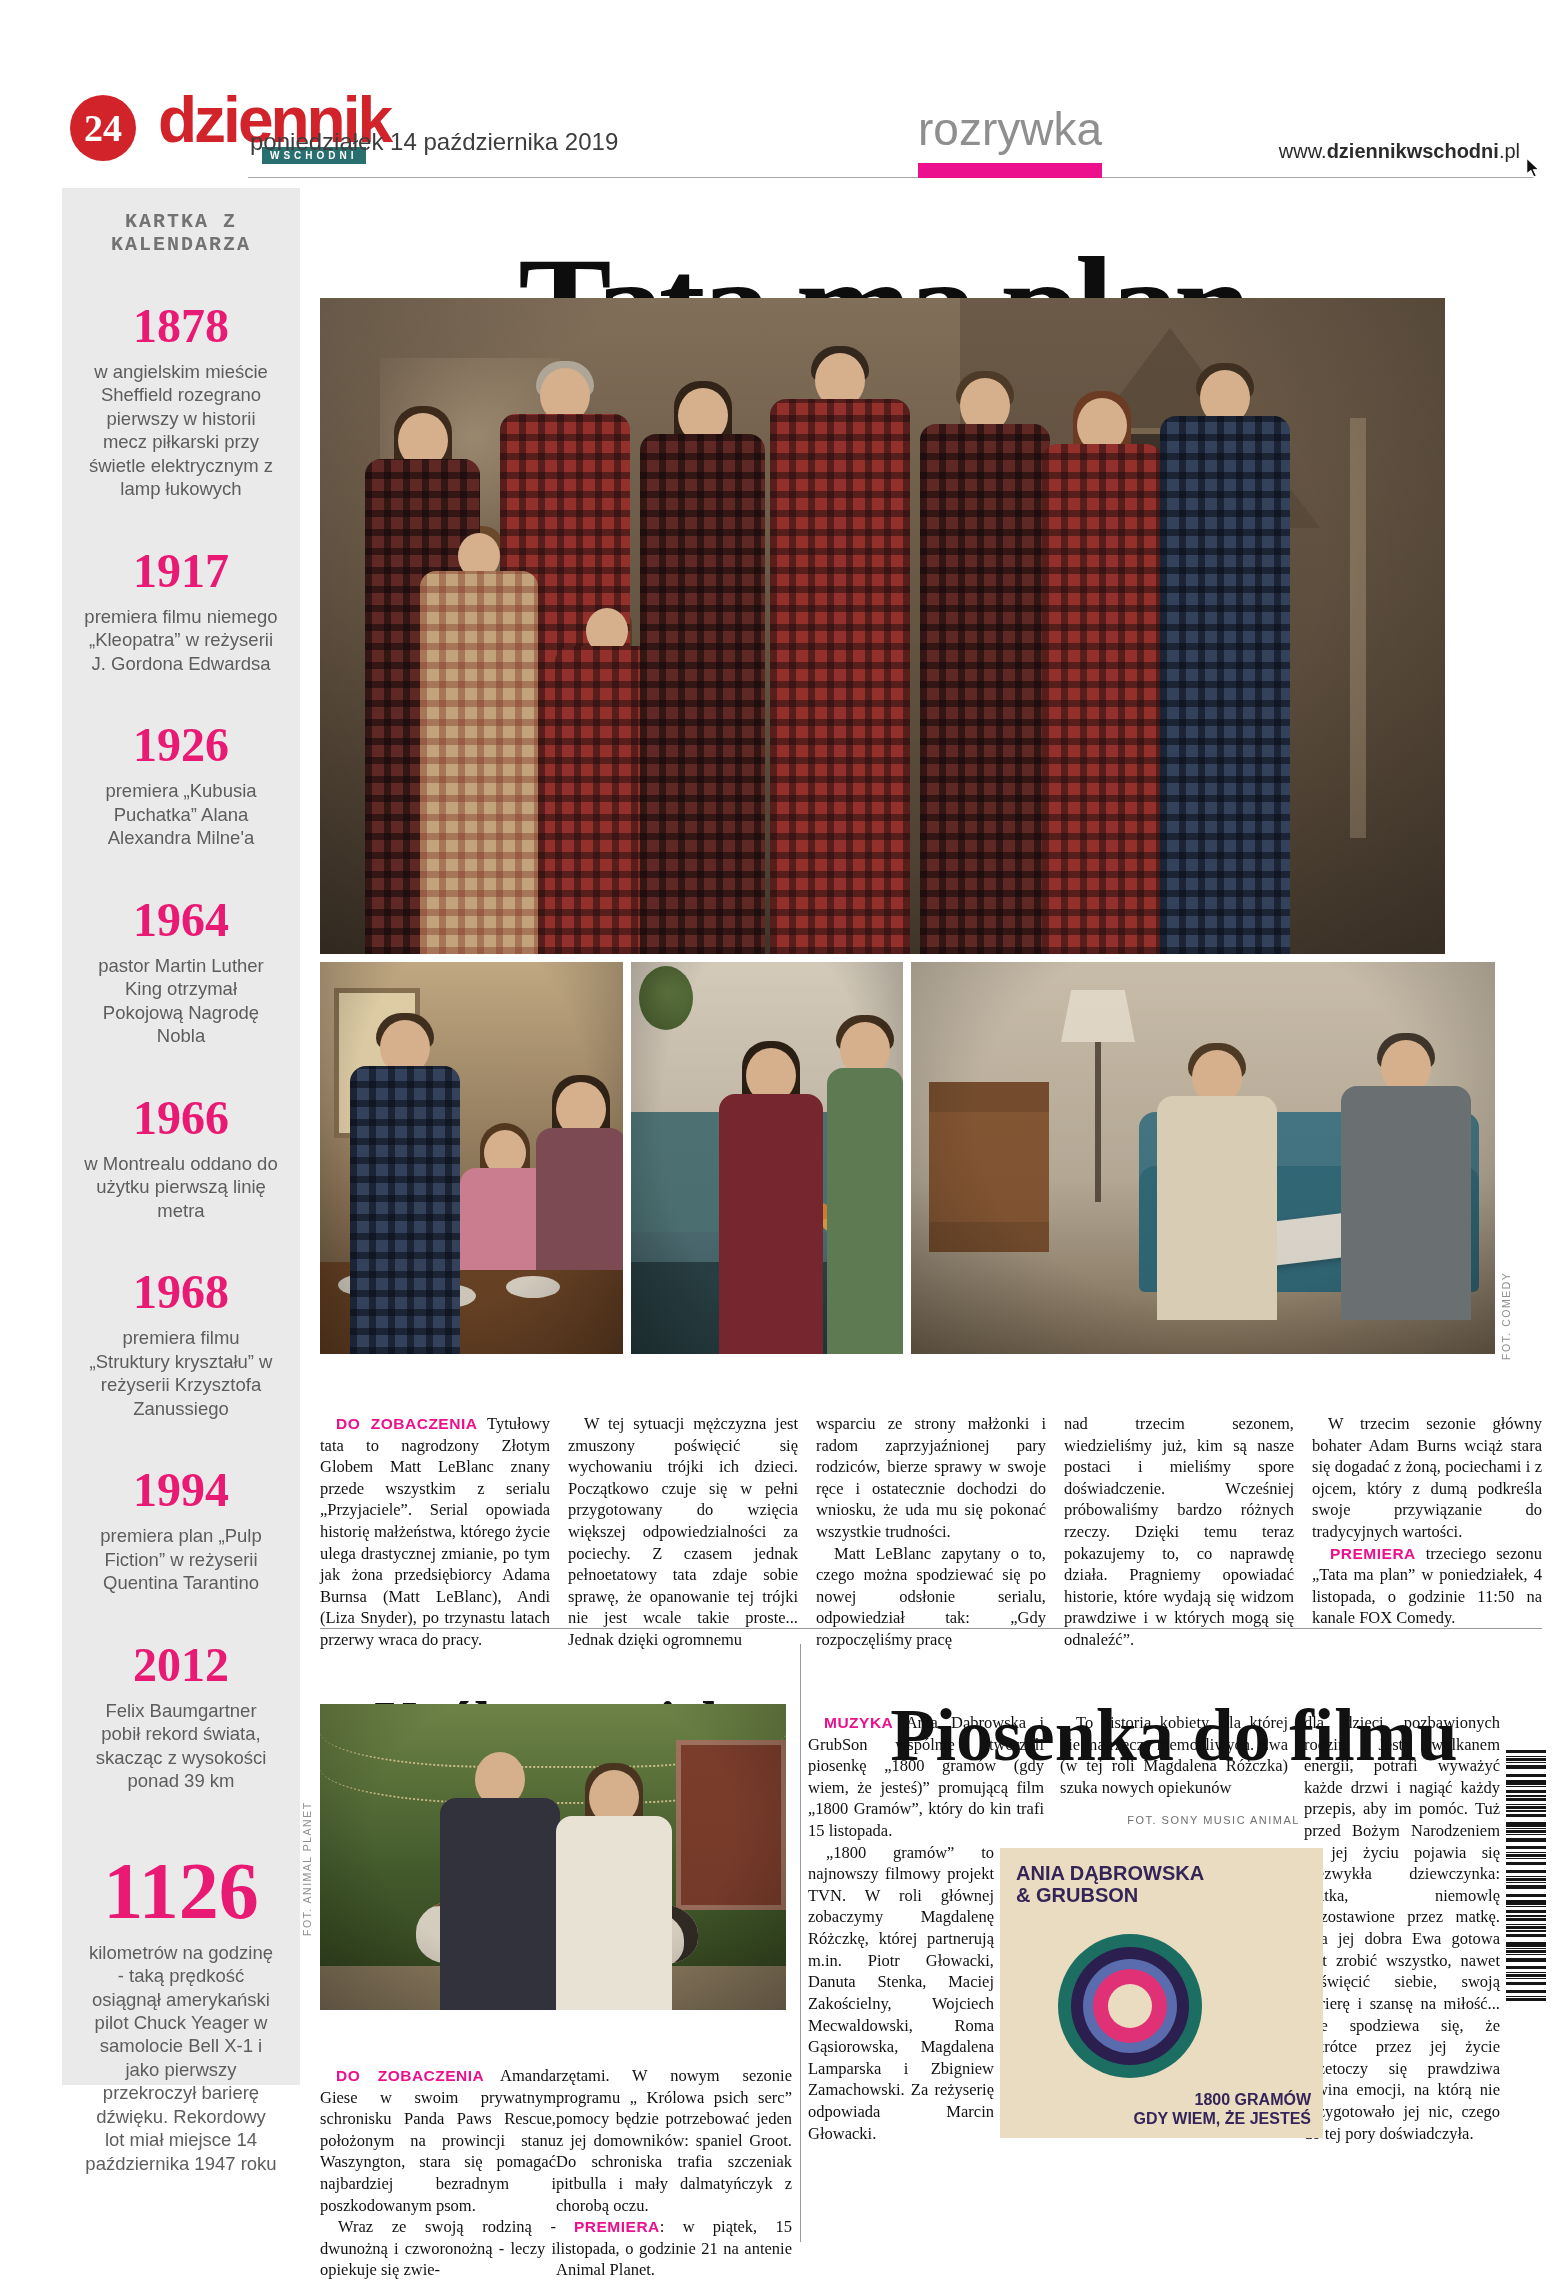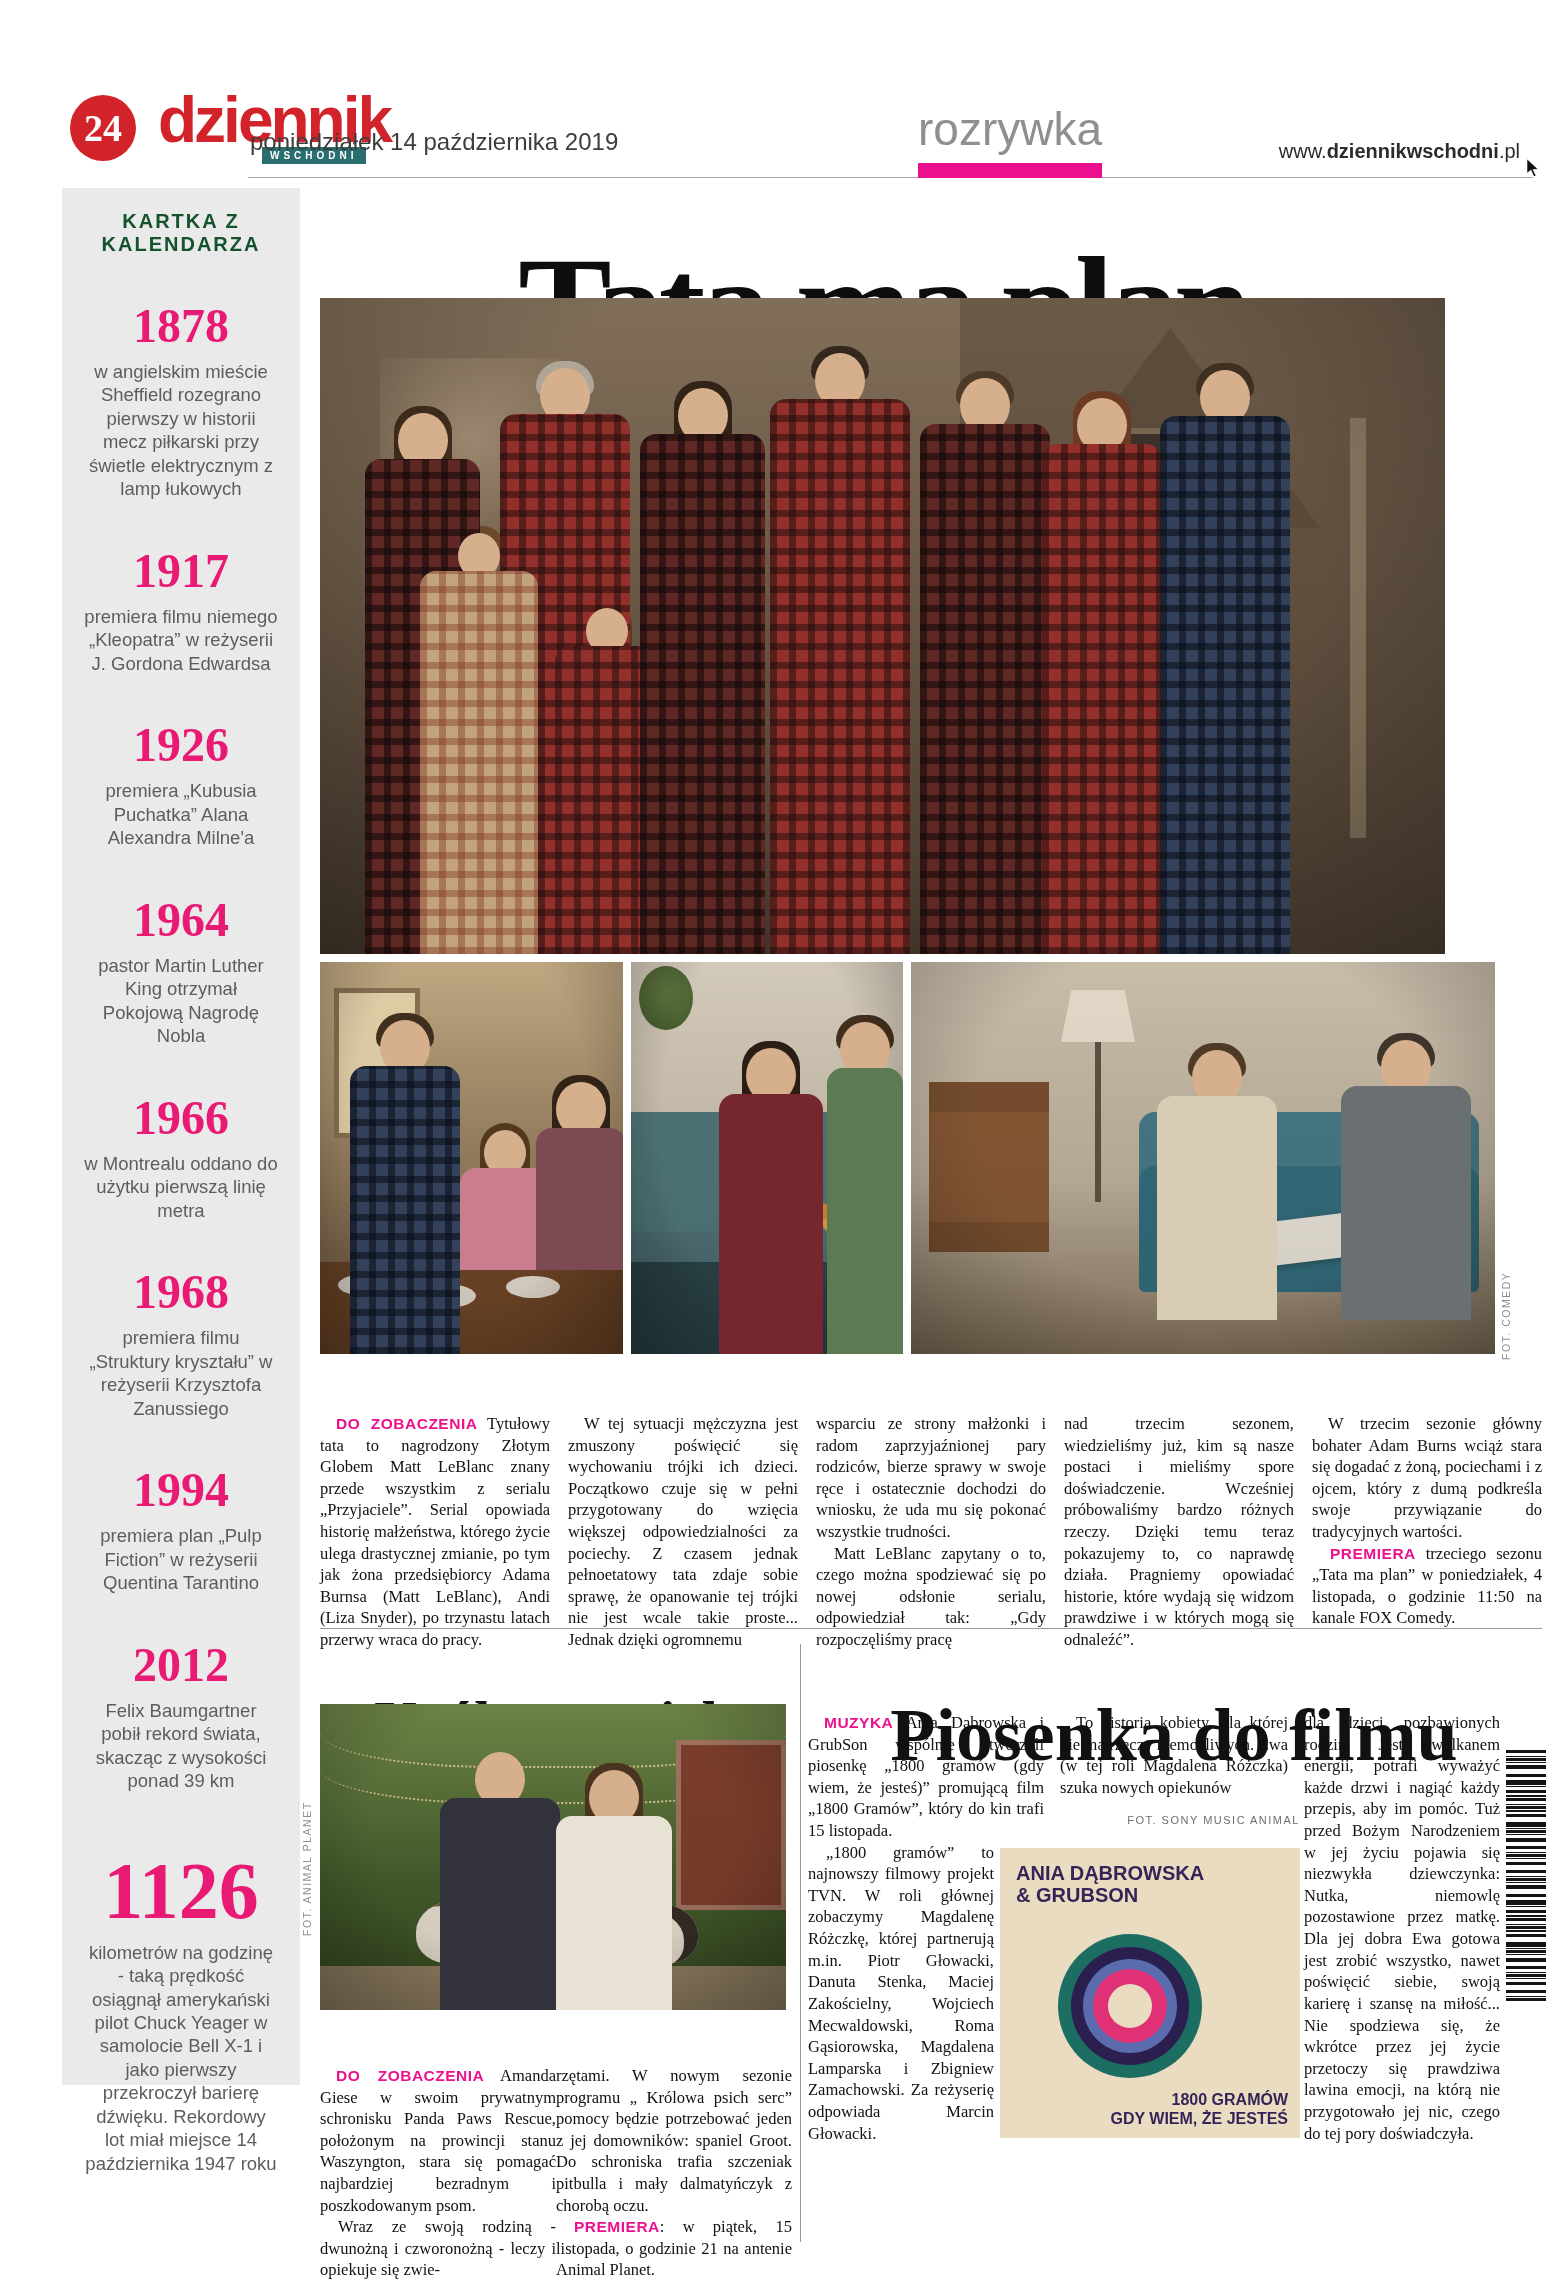--- a/index.html
+++ b/index.html
@@ -20,22 +20,22 @@
                  font-family:"Liberation Sans",sans-serif;font-size:46px;color:#8f8f8f;}
   .section-bar{position:absolute;left:918px;top:163px;width:184px;height:15px;background:#ec108e;z-index:2;}
   .site{position:absolute;left:1140px;top:140px;width:380px;text-align:right;
         font-family:"Liberation Sans",sans-serif;font-size:20px;color:#2b2b2b;}
   .site b{font-weight:bold;}
   .cursor{position:absolute;left:1524px;top:158px;z-index:3;}
   .mast-rule{position:absolute;left:248px;top:177px;width:1286px;height:1px;background:#a7a7a7;}
   
   .sidebar{position:absolute;left:62px;top:188px;width:238px;height:1897px;background:#eaeaea;
            box-sizing:border-box;padding:18px 22px 0 22px;text-align:center;}
-  .cal-title{font-family:Liberation Sans, sans-serif;font-weight:bold;font-size:20px;
-             letter-spacing:2px;color:#14532d;margin-top:4px;}
+  .cal-title{font-family:Liberation Mono, monospace;font-weight:bold;font-size:20px;
+             letter-spacing:2px;color:#737373;margin-top:4px;}
   .cal-entry{margin-top:46px;}
   .cal-entry:first-of-type{margin-top:16px;}
   .cal-year{font-family:"Liberation Serif",serif;font-weight:bold;font-size:48px;line-height:1;
             color:#e91a74;}
   .cal-year.big{font-size:80px;}
   .cal-text{margin-top:10px;font-family:"Liberation Sans",sans-serif;font-size:18.5px;
             line-height:1.27;color:#5d5d5d;}
   
   .h-main{position:absolute;left:320px;top:142px;width:1125px;text-align:center;
           font-family:"Liberation Serif",serif;font-weight:bold;font-size:140px;line-height:1;
@@ -97,21 +97,21 @@
        color:#ec108e;letter-spacing:.5px;}
   .first-ind{text-indent:16px;}
   .cols-main{left:320px;top:1368px;width:1222px;gap:18px;}
   .cols-dogs{left:320px;top:2020px;width:472px;justify-content:flex-end;}
   .txtcol{position:absolute;}
   
   .hdiv{position:absolute;left:320px;top:1628px;width:1222px;height:1px;background:#9a9a9a;}
   .vdiv{position:absolute;left:800px;top:1644px;width:1px;height:598px;background:#9a9a9a;}
   
   .album{position:absolute;left:1000px;top:1848px;width:300px;height:290px;background:#e9dcc0;
-         font-family:"Liberation Sans",sans-serif;}
+         font-family:"Liberation Sans",sans-serif;padding-left:23px;}
   .album .artist{position:absolute;left:16px;top:14px;font-weight:bold;font-size:20px;
                  line-height:1.1;color:#352458;letter-spacing:0px;}
   .album .ring{position:absolute;border-radius:50%;}
   .album .title{position:absolute;right:12px;bottom:10px;text-align:right;font-weight:bold;
                 font-size:16px;line-height:1.15;color:#352458;}
   
   .barcode{position:absolute;left:1506px;top:1750px;width:40px;height:252px;background:#fff;
      background-image:
        repeating-linear-gradient(180deg,#151515 0 3px,transparent 3px 8px),
        repeating-linear-gradient(180deg,#151515 0 2px,transparent 2px 15px),

